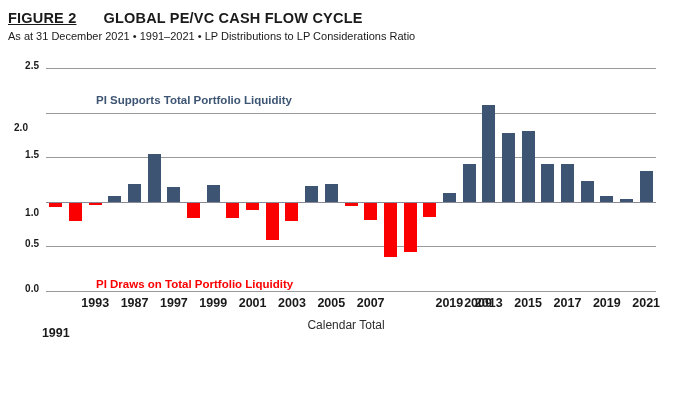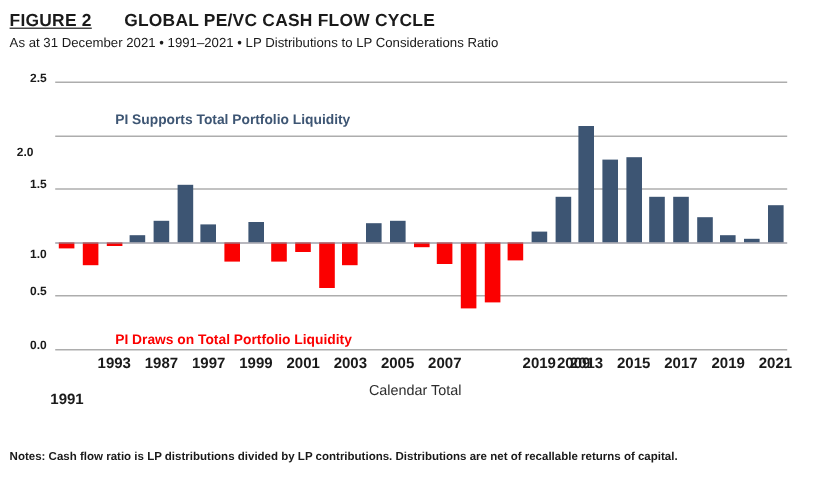--- a/index.html
+++ b/index.html
@@ -211,15 +211,14 @@
         <div class="xlabel" style="left: 403.387px;">2019</div>
         <div class="xlabel" style="left: 442.742px;">2013</div>
         <div class="xlabel" style="left: 482.097px;">2015</div>
         <div class="xlabel" style="left: 521.452px;">2017</div>
         <div class="xlabel" style="left: 560.806px;">2019</div>
         <div class="xlabel" style="left: 600.161px;">2021</div>
       </div>
     <div class="xtitle">Calendar Total</div>
   </div>
 
-  <div class="notes">Notes: Cash flow ratio is LP distributions divided by LP contributions. Distributions are net of recallable returns of capital.</div>
 
 </div>
 
 </body></html>

